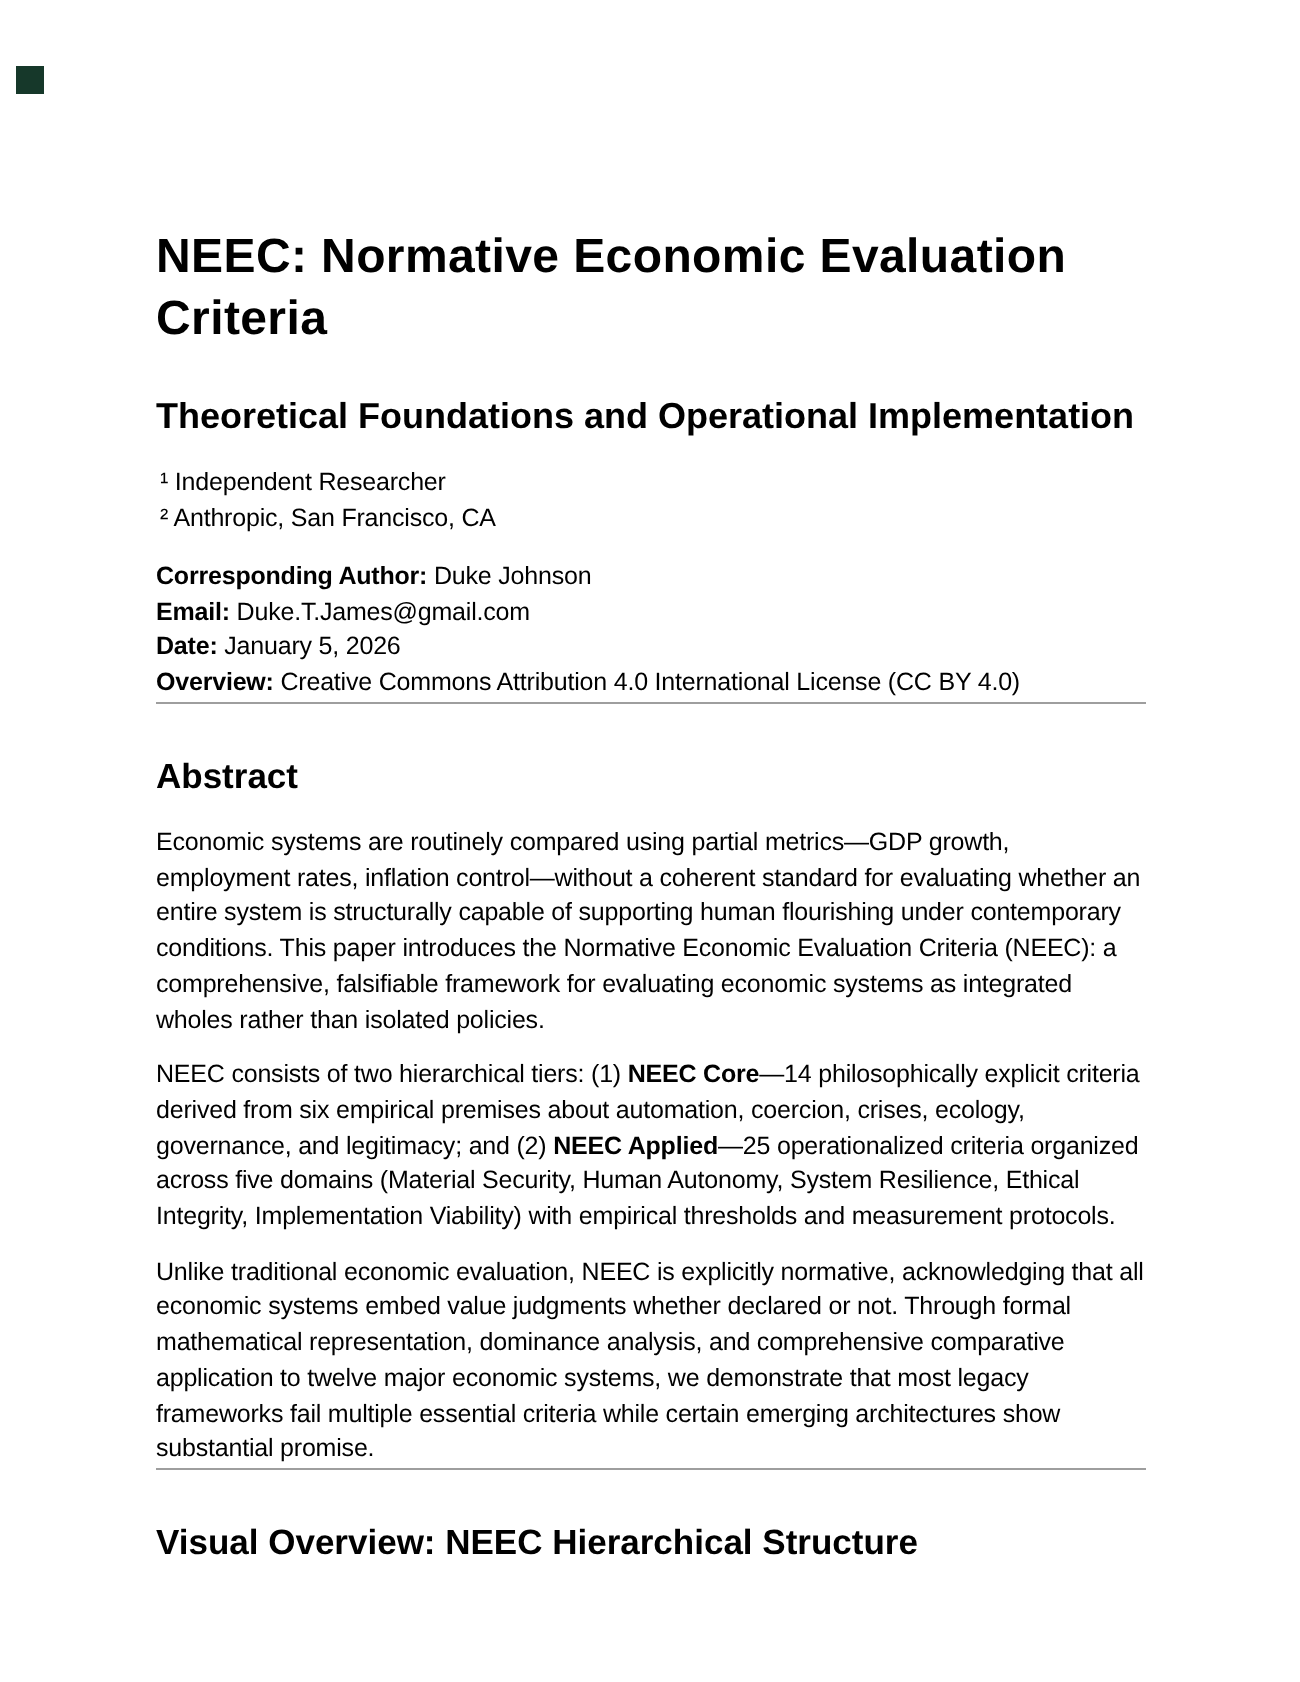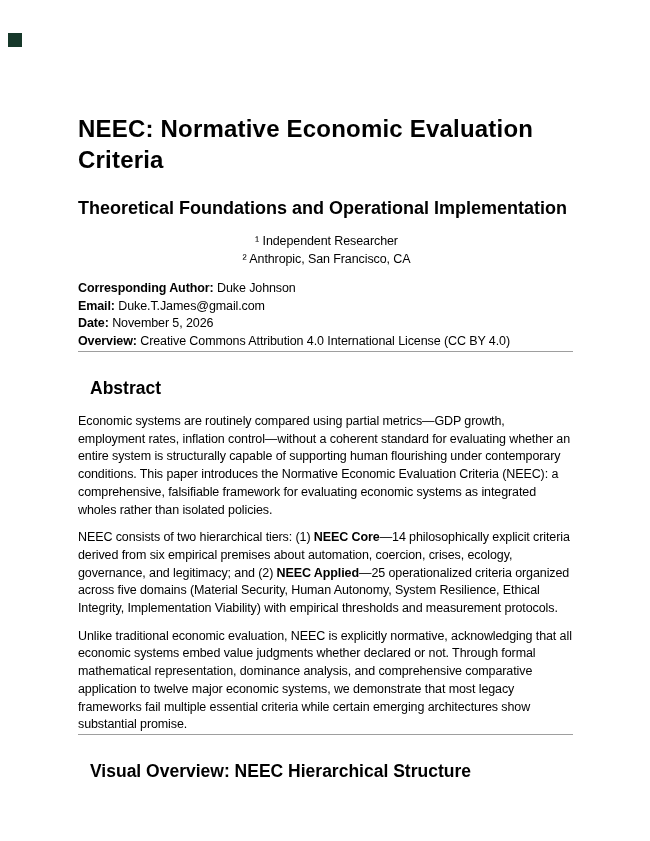--- a/index.html
+++ b/index.html
@@ -41,37 +41,37 @@
     line-height: 21px;
     font-weight: bold;
   }
   .authors-block { margin-top: 13px; }
   .authors-block p {
     margin: 0;
     font-size: 12.5px;
     line-height: 18.4px;
     letter-spacing: -0.1px;
   }
-  .affil { padding-left: 2px; text-align: center; }
+  .affil { padding-left: 2px; }
   .meta-block { margin-top: 11px; }
   .meta-block p {
     margin: 0;
     font-size: 12.5px;
     line-height: 17.8px;
     letter-spacing: -0.1px;
   }
   hr.divider {
     border: none;
     border-top: 1.5px solid #9e9e9e;
     margin: 0;
   }
   .divider-top { margin-top: 14px; }
   .divider-bottom { margin-top: 17px; }
   .section-heading {
-    margin: 26px 0 0 12px;
+    margin: 26px 0 0 0;
     font-size: 17.5px;
     line-height: 21px;
     font-weight: bold;
   }
   .body-par {
     margin: 10px 0 0 0;
     font-size: 12.5px;
     line-height: 17.7px;
     letter-spacing: -0.1px;
   }
@@ -89,21 +89,21 @@
   <h2 class="subtitle">Theoretical Foundations and Operational Implementation</h2>
 
   <div class="authors-block">
     <p class="affil">¹ Independent Researcher</p>
     <p class="affil">² Anthropic, San Francisco, CA</p>
   </div>
 
   <div class="meta-block">
     <p><strong>Corresponding Author:</strong> <span>Duke Johnson</span></p>
     <p><strong>Email:</strong> <span>Duke.T.James@gmail.com</span></p>
-    <p><strong>Date:</strong> <span>November 5, 2026</span></p>
+    <p><strong>Date:</strong> <span>January 5, 2026</span></p>
     <p><strong>Overview:</strong> <span>Creative Commons Attribution 4.0 International License (CC BY 4.0)</span></p>
   </div>
 
   <hr class="divider divider-top">
 
   <h3 class="section-heading">Abstract</h3>
 
   <p class="body-par first">Economic systems are routinely compared using partial metrics—GDP growth, employment rates, inflation control—without a coherent standard for evaluating whether an entire system is structurally capable of supporting human flourishing under contemporary conditions. This paper introduces the Normative Economic Evaluation Criteria (NEEC): a comprehensive, falsifiable framework for evaluating economic systems as integrated wholes rather than isolated policies.</p>
 
   <p class="body-par"><span>NEEC consists of two hierarchical tiers: (1) </span><strong>NEEC Core</strong><span>—14 philosophically explicit criteria derived from six empirical premises about automation, coercion, crises, ecology, governance, and legitimacy; and (2) </span><strong>NEEC Applied</strong><span>—25 operationalized criteria organized across five domains (Material Security, Human Autonomy, System Resilience, Ethical Integrity, Implementation Viability) with empirical thresholds and measurement protocols.</span></p>

